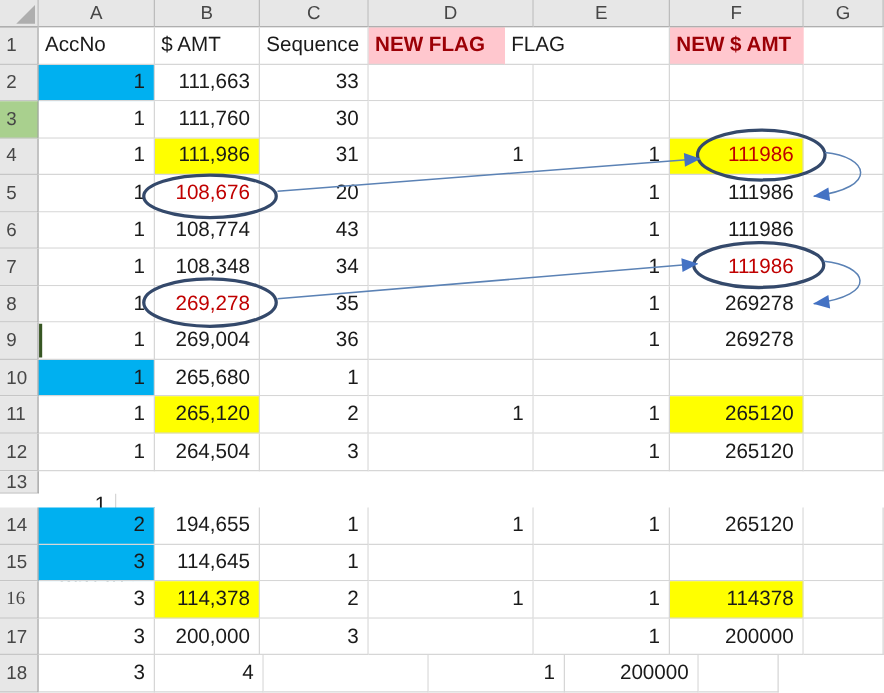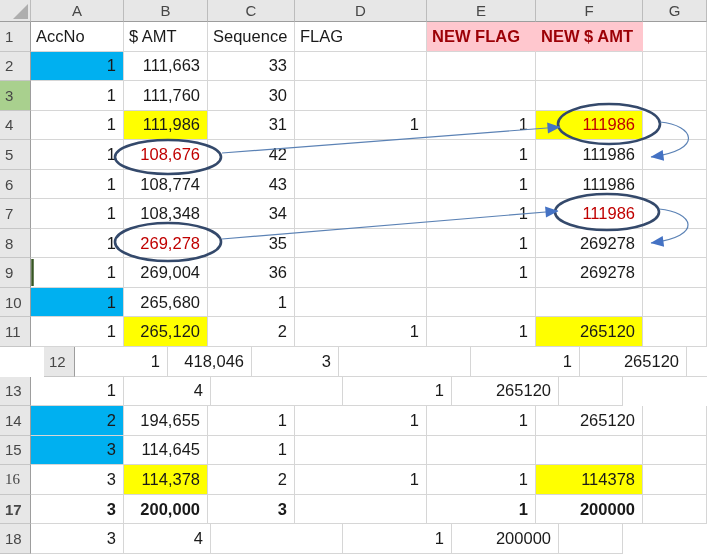--- a/index.html
+++ b/index.html
@@ -53,22 +53,22 @@
       <div class="hdrcell" style="width: 109px;">E</div>
       <div class="hdrcell" style="width: 107px;">F</div>
       <div class="hdrcell" style="width: 64px;">G</div>
     </div>
   <div id="rows">
       <div class="row" style="height: 29.5556px;">
         <div class="hdrcell rowhdr" style="width: 31px;">1</div>
         <div class="cell left" style="width: 93px;">AccNo</div>
         <div class="cell left" style="width: 84px;">$ AMT</div>
         <div class="cell left" style="width: 87px;">Sequence</div>
+        <div class="cell left bold" style="width: 109px; background: rgb(255, 199, 206); border-right-color: rgb(255, 199, 206); color: rgb(156, 0, 6);">NEW FLAG</div>
         <div class="cell left" style="width: 132px;">FLAG</div>
-        <div class="cell left bold" style="width: 109px; background: rgb(255, 199, 206); border-right-color: rgb(255, 199, 206); color: rgb(156, 0, 6);">NEW FLAG</div>
         <div class="cell left bold" style="width: 107px; background: rgb(255, 199, 206); border-right-color: rgb(255, 199, 206); color: rgb(156, 0, 6);">NEW $ AMT</div>
         <div class="cell right" style="width: 64px;"></div>
       </div>
       <div class="row" style="height: 29.5556px;">
         <div class="hdrcell rowhdr" style="width: 31px;">2</div>
         <div class="cell right" style="width: 93px; background: rgb(0, 176, 240);">1</div>
         <div class="cell right" style="width: 84px;">111,663</div>
         <div class="cell right" style="width: 87px;">33</div>
         <div class="cell right" style="width: 132px;"></div>
         <div class="cell right" style="width: 109px;"></div>
@@ -92,21 +92,21 @@
         <div class="cell right" style="width: 87px;">31</div>
         <div class="cell right" style="width: 132px;">1</div>
         <div class="cell right" style="width: 109px;">1</div>
         <div class="cell right" style="width: 107px; background: rgb(255, 255, 0); color: rgb(192, 0, 0);">111986</div>
         <div class="cell right" style="width: 64px;"></div>
       </div>
       <div class="row" style="height: 29.5556px;">
         <div class="hdrcell rowhdr" style="width: 31px;">5</div>
         <div class="cell right" style="width: 93px;">1</div>
         <div class="cell right" style="width: 84px; color: rgb(192, 0, 0);">108,676</div>
-        <div class="cell right" style="width: 87px;">42</div>
+        <div class="cell right" style="width: 87px;">20</div>
         <div class="cell right" style="width: 132px;"></div>
         <div class="cell right" style="width: 109px;">1</div>
         <div class="cell right" style="width: 107px;">111986</div>
         <div class="cell right" style="width: 64px;"></div>
       </div>
       <div class="row" style="height: 29.5556px;">
         <div class="hdrcell rowhdr" style="width: 31px;">6</div>
         <div class="cell right" style="width: 93px;">1</div>
         <div class="cell right" style="width: 84px;">108,774</div>
         <div class="cell right" style="width: 87px;">43</div>
@@ -158,31 +158,31 @@
       <div class="row" style="height: 29.5556px;">
         <div class="hdrcell rowhdr" style="width: 31px;">11</div>
         <div class="cell right" style="width: 93px;">1</div>
         <div class="cell right" style="width: 84px; background: rgb(255, 255, 0);">265,120</div>
         <div class="cell right" style="width: 87px;">2</div>
         <div class="cell right" style="width: 132px;">1</div>
         <div class="cell right" style="width: 109px;">1</div>
         <div class="cell right" style="width: 107px; background: rgb(255, 255, 0);">265120</div>
         <div class="cell right" style="width: 64px;"></div>
       </div>
-      <div class="row" style="height: 29.5556px; margin-left: 44px;">
+      <div class="row" style="height: 29.5556px;">
         <div class="hdrcell rowhdr" style="width: 31px;">12</div>
         <div class="cell right" style="width: 93px;">1</div>
-        <div class="cell right" style="width: 84px;">418,046</div>
+        <div class="cell right" style="width: 84px;">264,504</div>
         <div class="cell right" style="width: 87px;">3</div>
         <div class="cell right" style="width: 132px;"></div>
         <div class="cell right" style="width: 109px;">1</div>
         <div class="cell right" style="width: 107px;">265120</div>
         <div class="cell right" style="width: 64px;"></div>
       </div>
-      <div class="row" style="height: 29.5556px;">
+      <div class="row" style="height: 29.5556px; flex-direction: column;">
         <div class="hdrcell rowhdr" style="width: 31px;">13</div>
         <div class="cell right" style="width: 93px;">1</div>
         <div class="cell right" style="width: 87px;">4</div>
         <div class="cell right" style="width: 132px;"></div>
         <div class="cell right" style="width: 109px;">1</div>
         <div class="cell right" style="width: 107px;">265120</div>
         <div class="cell right" style="width: 64px;"></div>
       </div>
       <div class="row" style="height: 29.5556px;">
         <div class="hdrcell rowhdr" style="width: 31px;">14</div>
@@ -207,21 +207,21 @@
       <div class="row" style="height: 29.5556px;">
         <div class="hdrcell rowhdr" style="width: 31px; font-family: Liberation Serif, serif;">16</div>
         <div class="cell right" style="width: 93px;">3</div>
         <div class="cell right" style="width: 84px; background: rgb(255, 255, 0);">114,378</div>
         <div class="cell right" style="width: 87px;">2</div>
         <div class="cell right" style="width: 132px;">1</div>
         <div class="cell right" style="width: 109px;">1</div>
         <div class="cell right" style="width: 107px; background: rgb(255, 255, 0);">114378</div>
         <div class="cell right" style="width: 64px;"></div>
       </div>
-      <div class="row" style="height: 29.5556px; font-weight: bold;">
+      <div class="row" style="height: 29.5556px;">
         <div class="hdrcell rowhdr" style="width: 31px;">17</div>
         <div class="cell right" style="width: 93px;">3</div>
         <div class="cell right" style="width: 84px;">200,000</div>
         <div class="cell right" style="width: 87px;">3</div>
         <div class="cell right" style="width: 132px;"></div>
         <div class="cell right" style="width: 109px;">1</div>
         <div class="cell right" style="width: 107px;">200000</div>
         <div class="cell right" style="width: 64px;"></div>
       </div>
       <div class="row" style="height: 29.5556px;">

